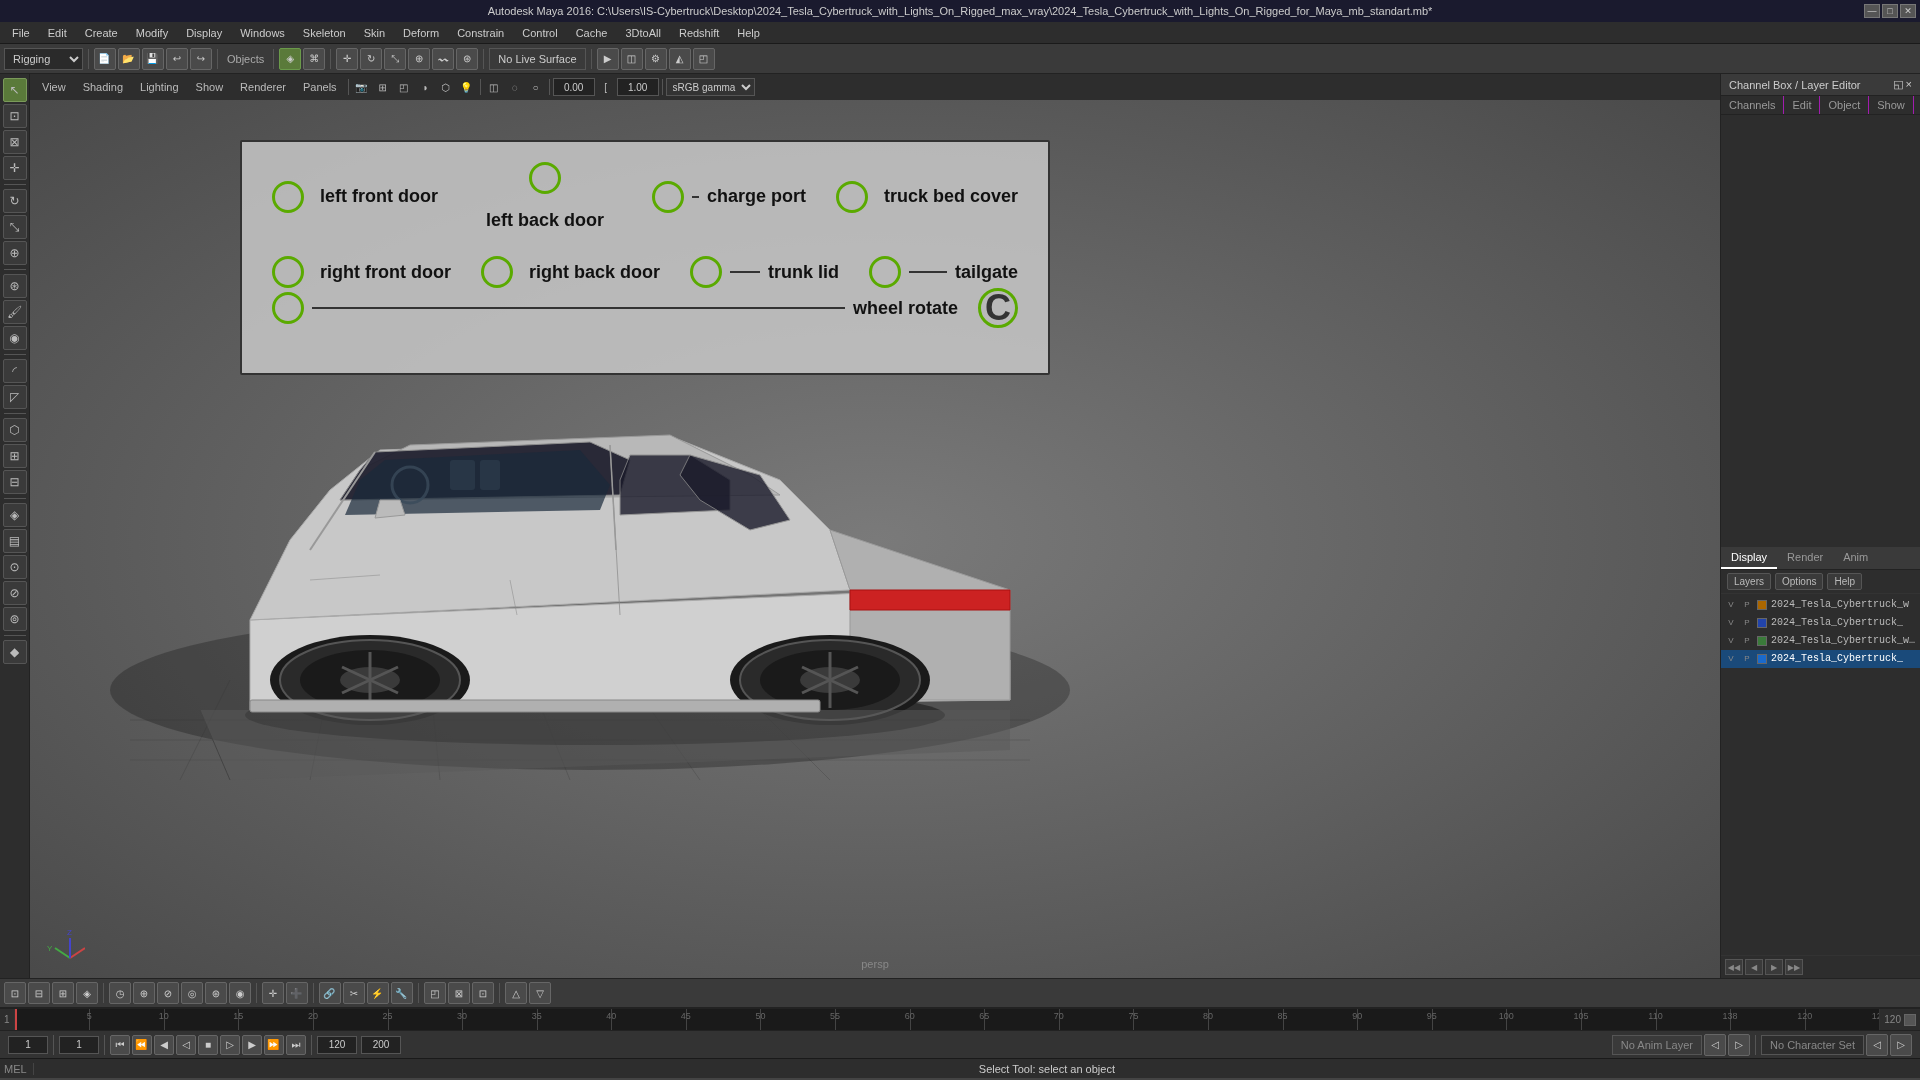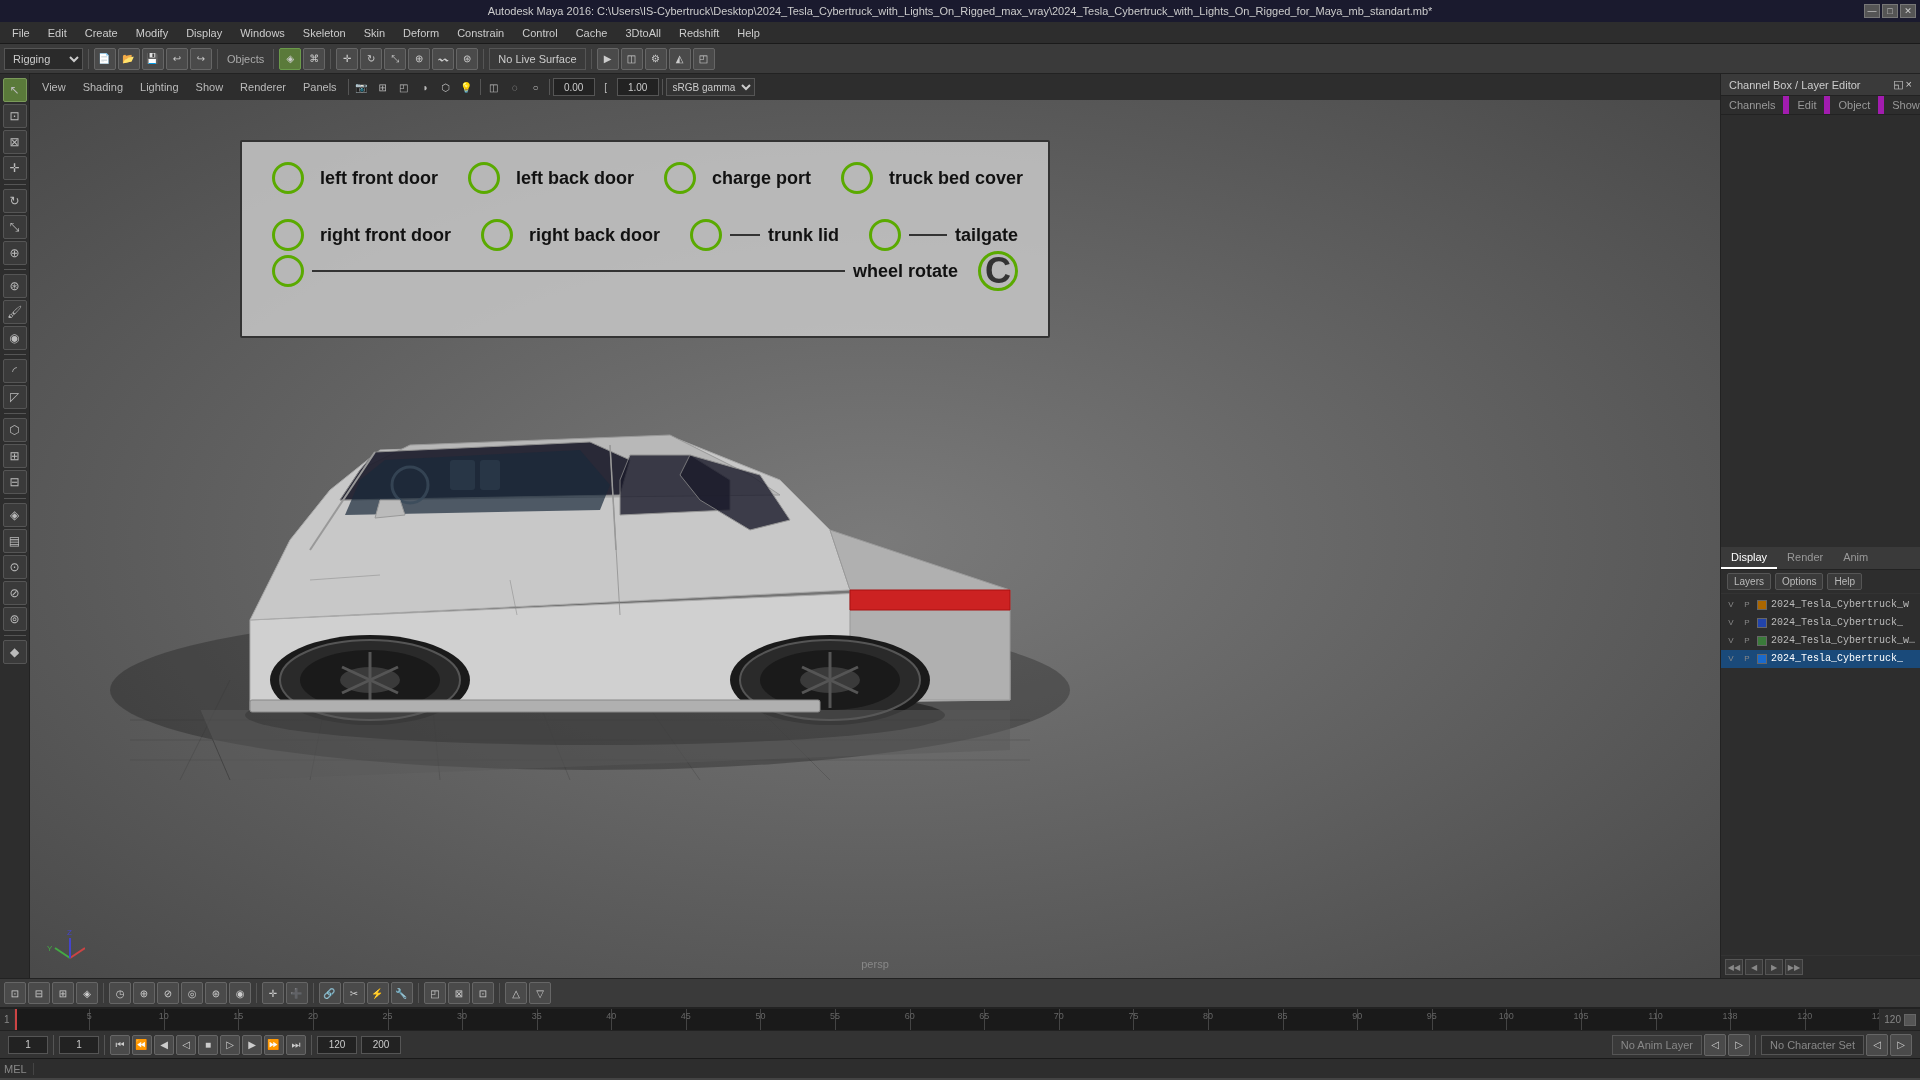--- a/index.html
+++ b/index.html
@@ -343,21 +343,21 @@
     #channel-box-tabs {
       display: flex;
       background: #2d2d2d;
       border-bottom: 1px solid #222;
     }
     .cb-tab {
       padding: 3px 8px;
       font-size: 11px;
       color: #999;
       cursor: pointer;
-      border-right: 6px solid #a21caf;
+      border-right: 1px solid #a21caf;
     }
 
     
     #layer-panel {
       flex: 1;
       overflow: hidden;
       display: flex;
       flex-direction: column;
     }
     #layer-panel-tabs {
@@ -795,21 +795,21 @@
       </svg>
 
       <div id="control-panel">
 
         <div class="control-row">
           <div class="control-item">
             <div class="control-circle"></div>
             <div class="control-line"></div>
             <span class="control-label">left front door</span>
           </div>
-          <div class="control-item" style="margin-left:30px;">
+          <div class="control-item" style="margin-left:30px;flex-direction:column;">
             <div class="control-circle"></div>
             <div class="control-line"></div>
             <span class="control-label">left back door</span>
           </div>
           <div class="control-item" style="margin-left:30px;">
             <div class="control-circle"></div>
             <div class="control-line"></div>
             <span class="control-label">charge port</span>
           </div>
           <div class="control-item" style="margin-left:30px;">
@@ -1061,13 +1061,16 @@
   <div class="no-char-set">
     <span>No Character Set</span>
   </div>
   <div class="toolbar-btn">◁</div>
   <div class="toolbar-btn">▷</div>
 </div>
 
 <div id="mel-bar">
   <span id="mel-label">MEL</span>
   <input id="mel-input" type="text" placeholder="" style="">
+  <div style="flex:1;">
+    <span>Select Tool: select an object</span>
+  </div>
 </div>
 
 </body></html>

